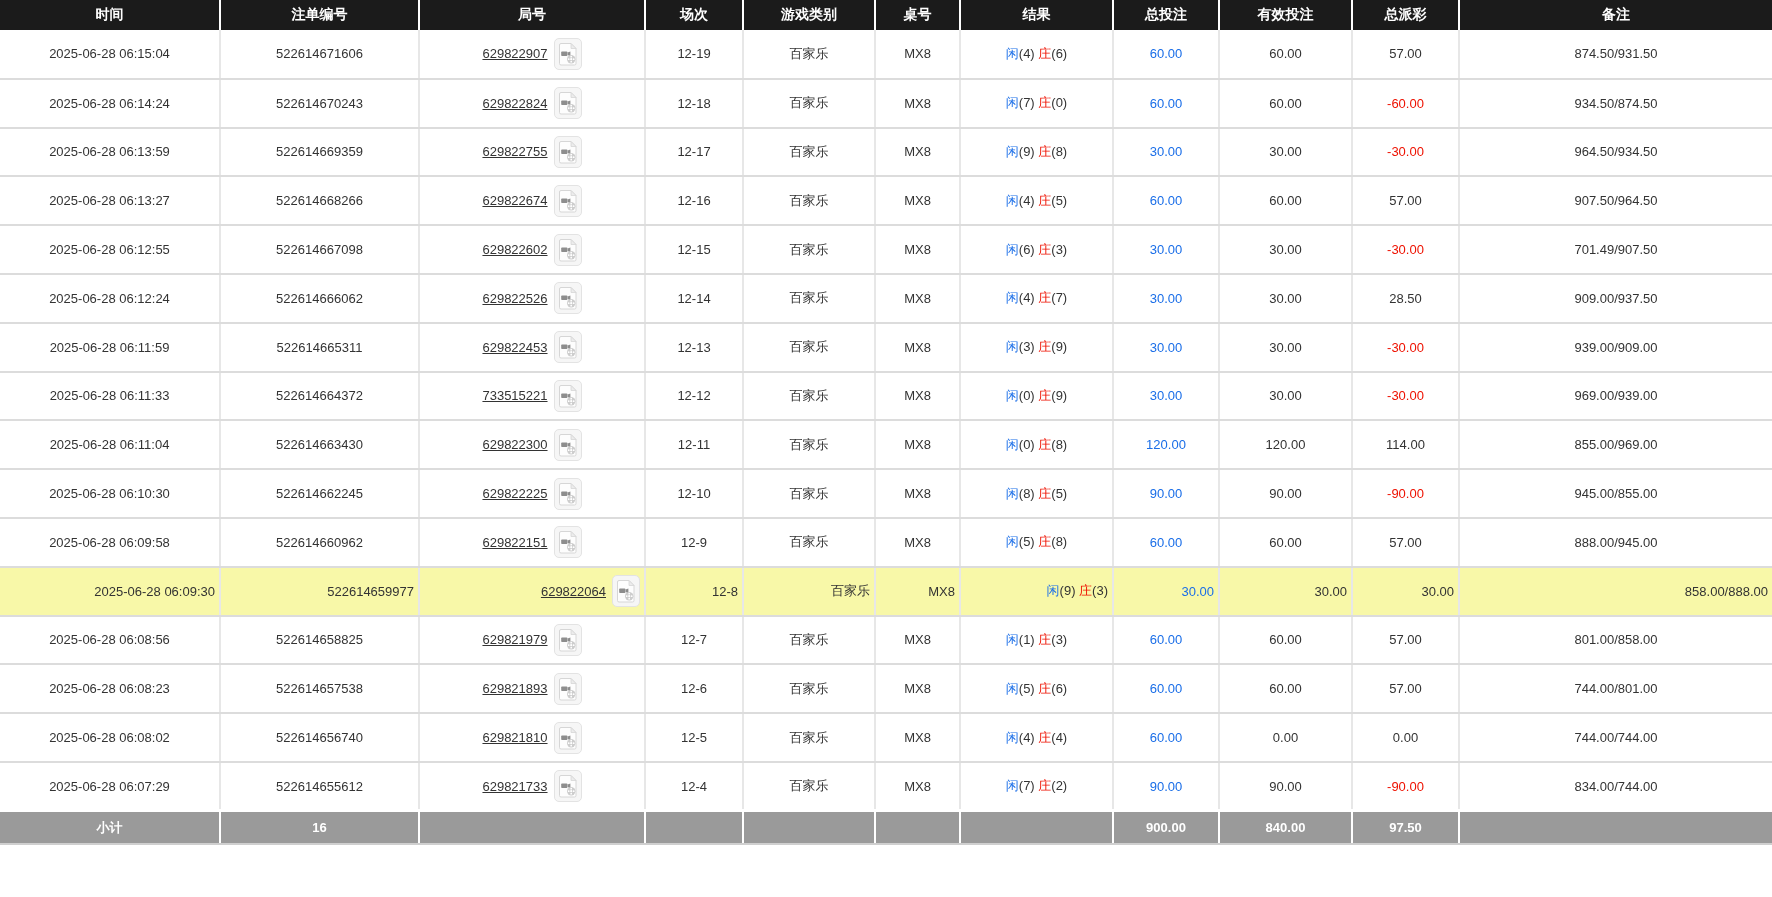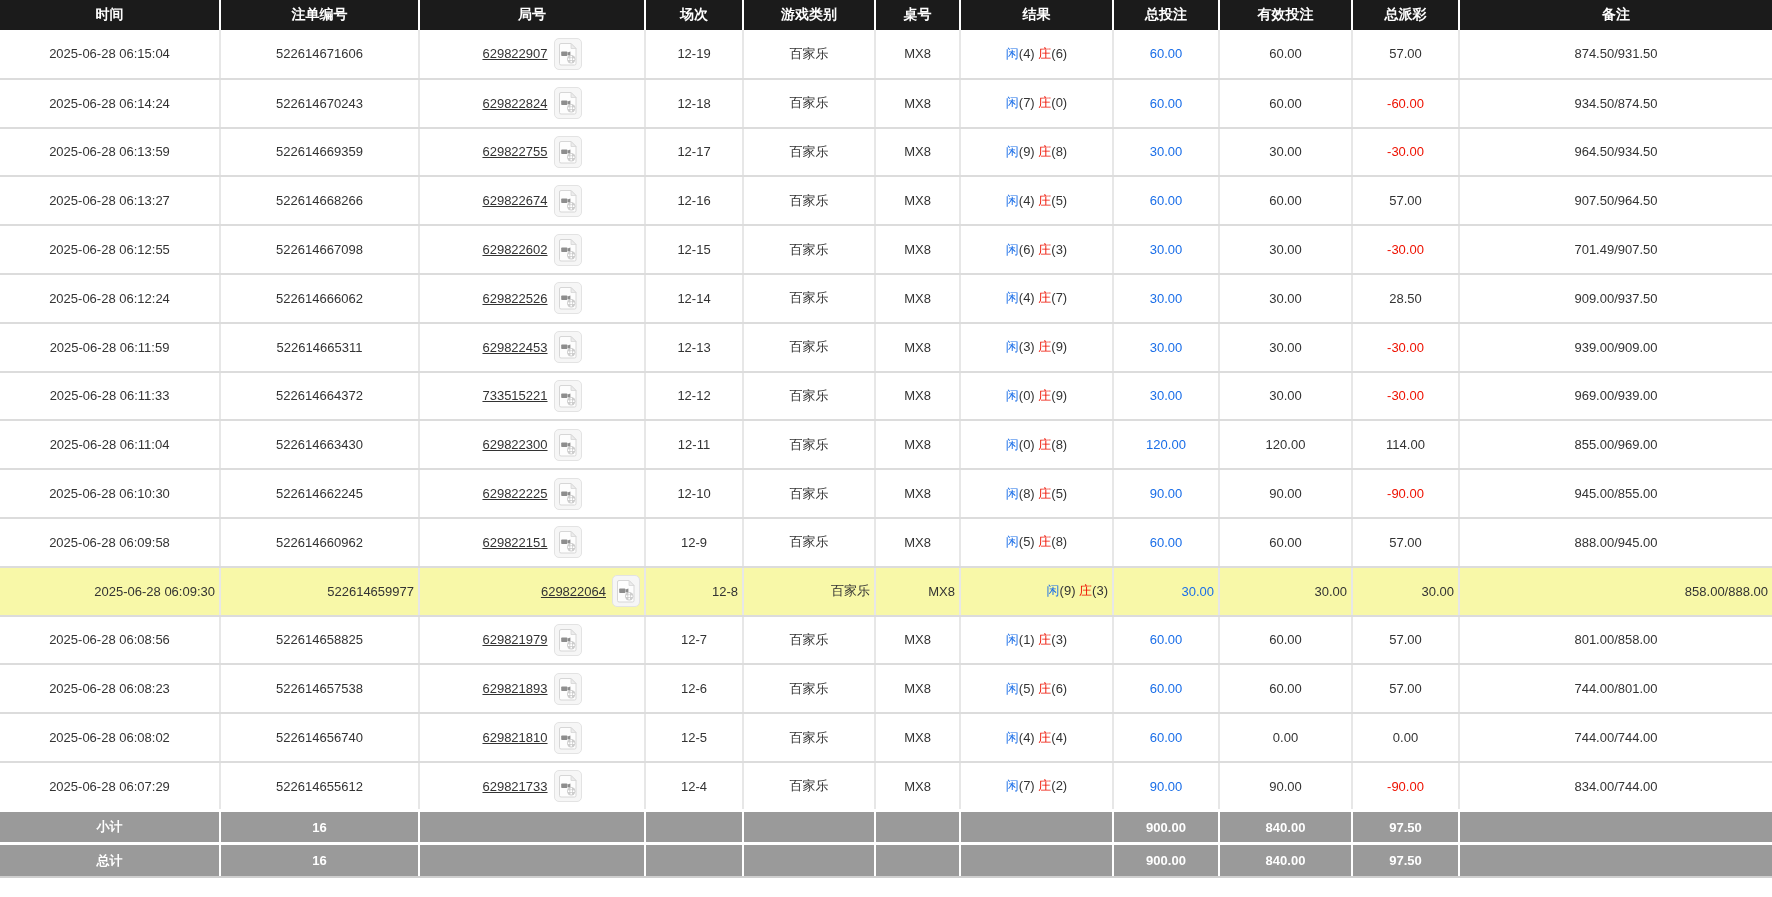--- a/index.html
+++ b/index.html
@@ -675,27 +675,14 @@
     <td></td>
     <td></td>
     <td></td>
     <td></td>
     <td>900.00</td>
     <td>840.00</td>
     <td>97.50</td>
     <td></td>
   </tr>
 
-  <tr>
-    <td>总计</td>
-    <td>16</td>
-    <td></td>
-    <td></td>
-    <td></td>
-    <td></td>
-    <td></td>
-    <td>900.00</td>
-    <td>840.00</td>
-    <td>97.50</td>
-    <td></td>
-  </tr>
 </tbody>
 </table>
 
 </body></html>

